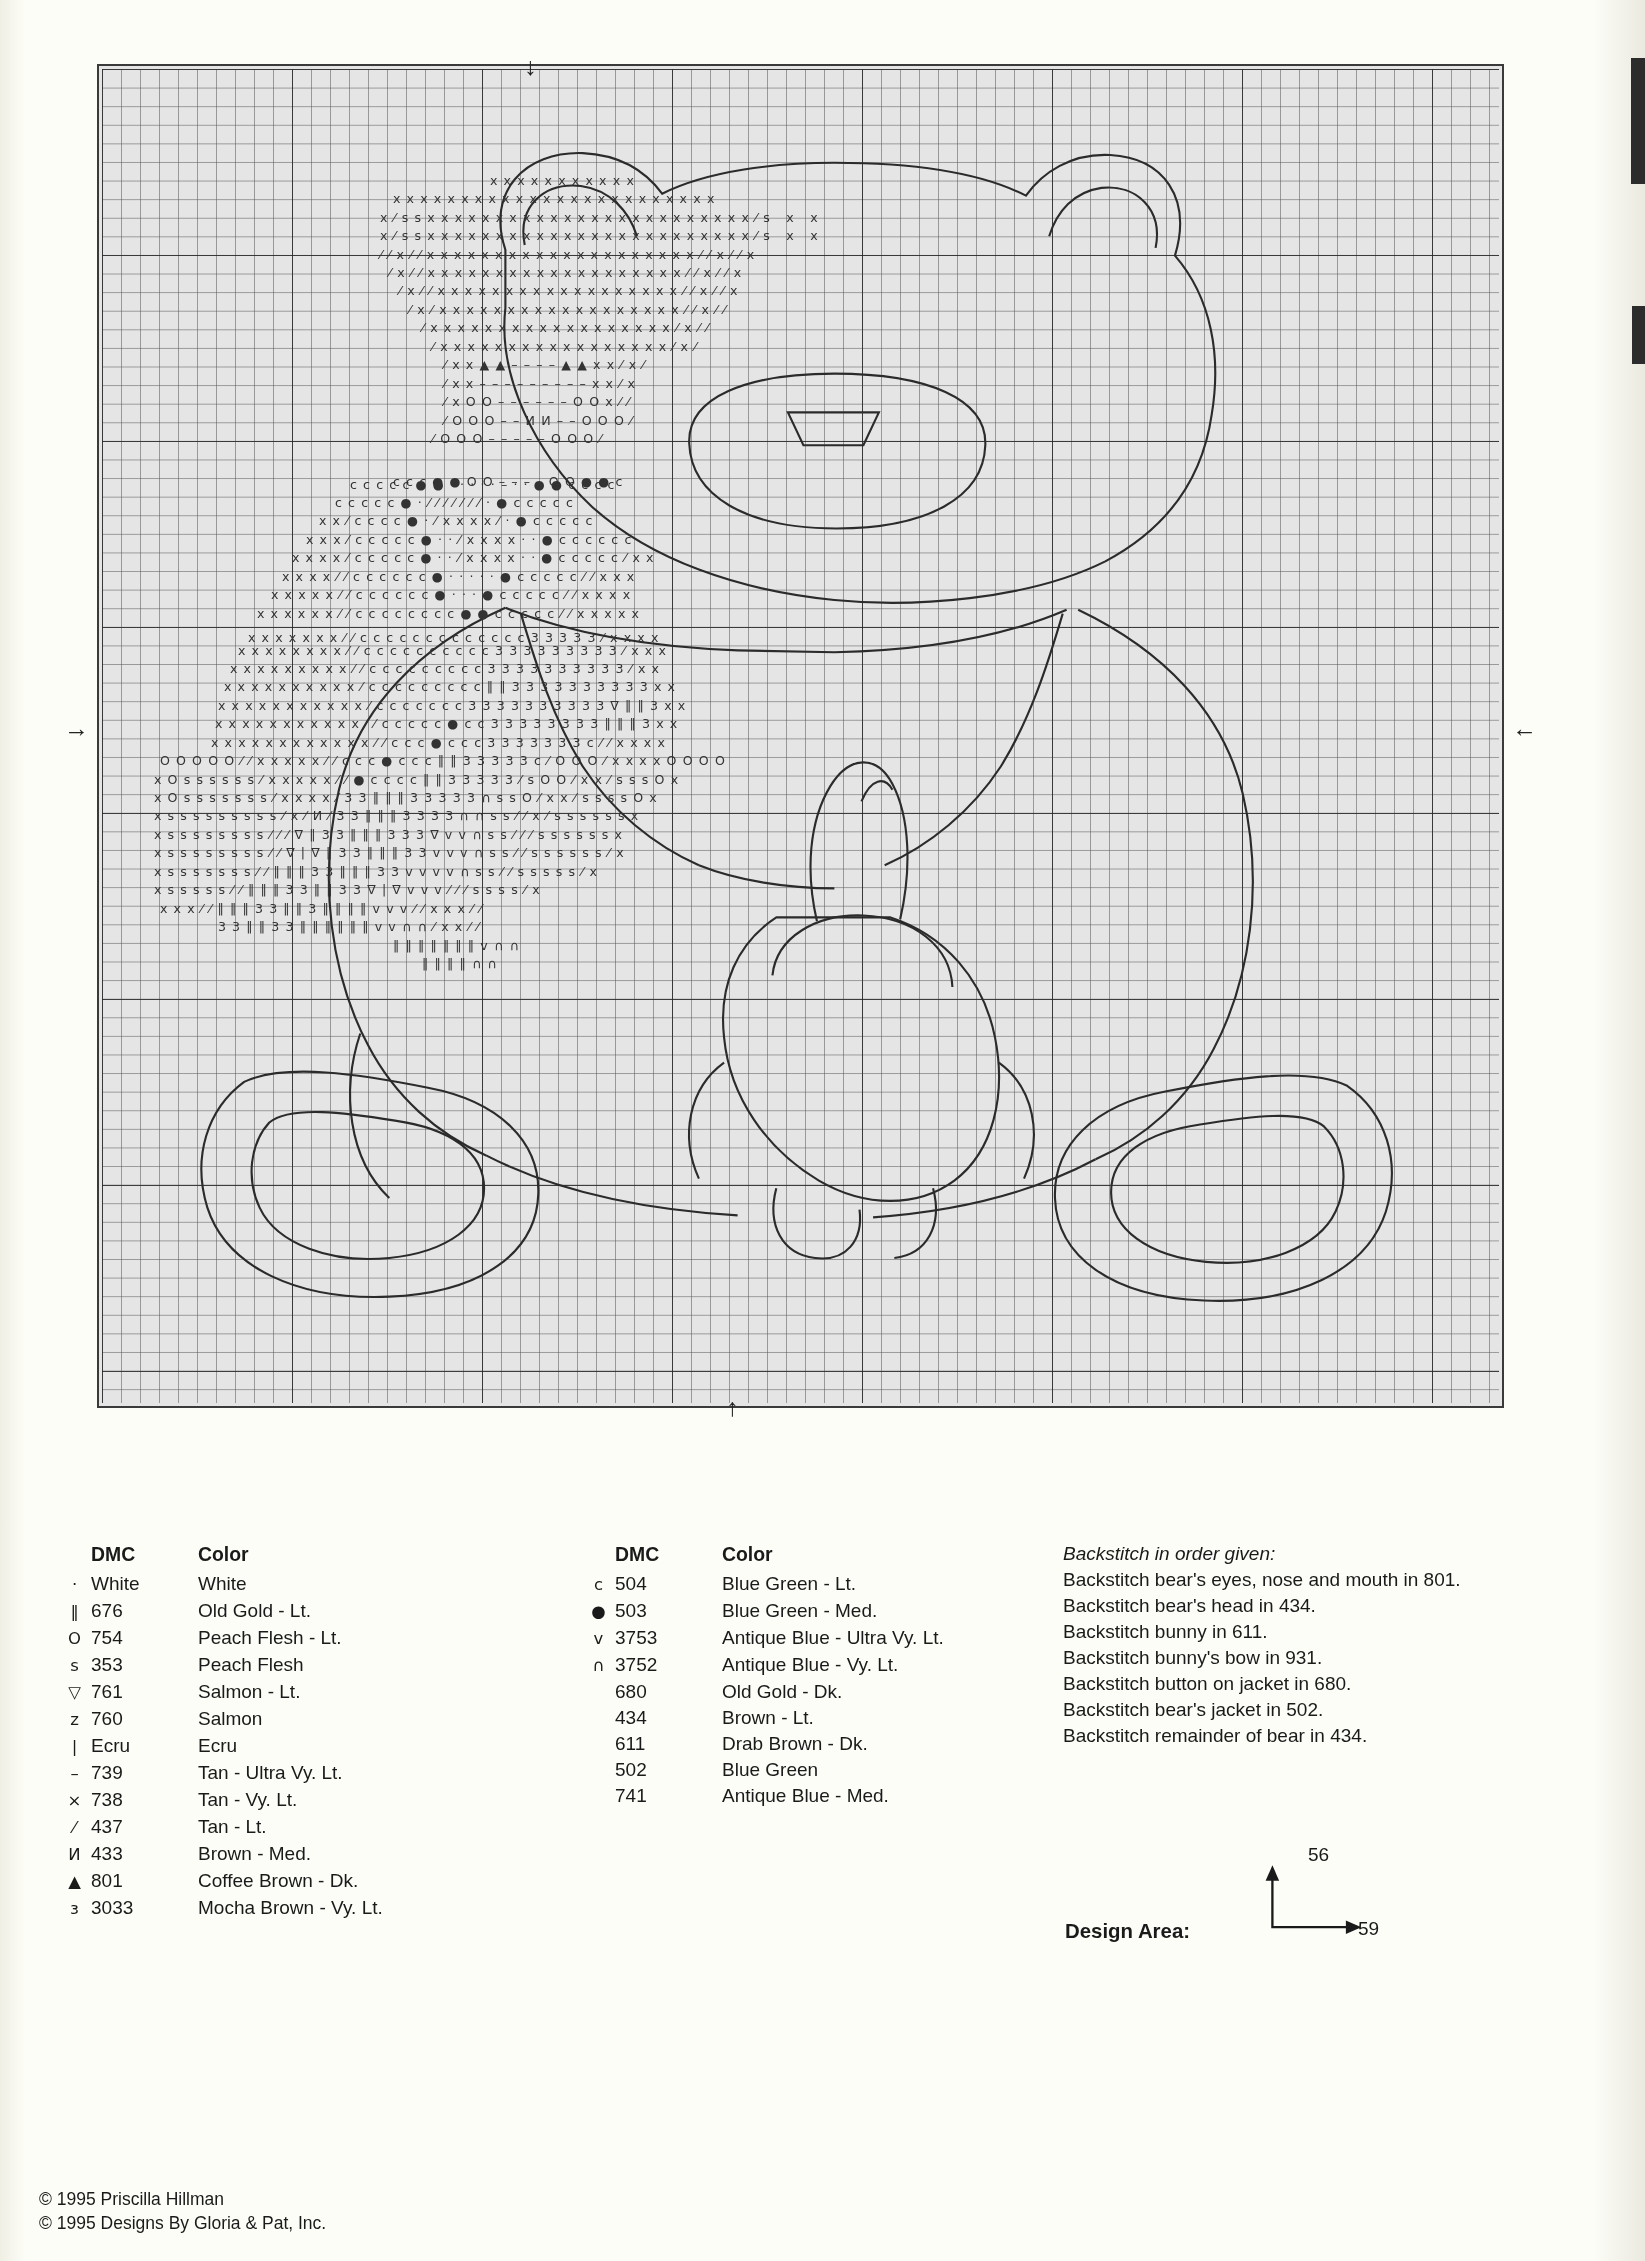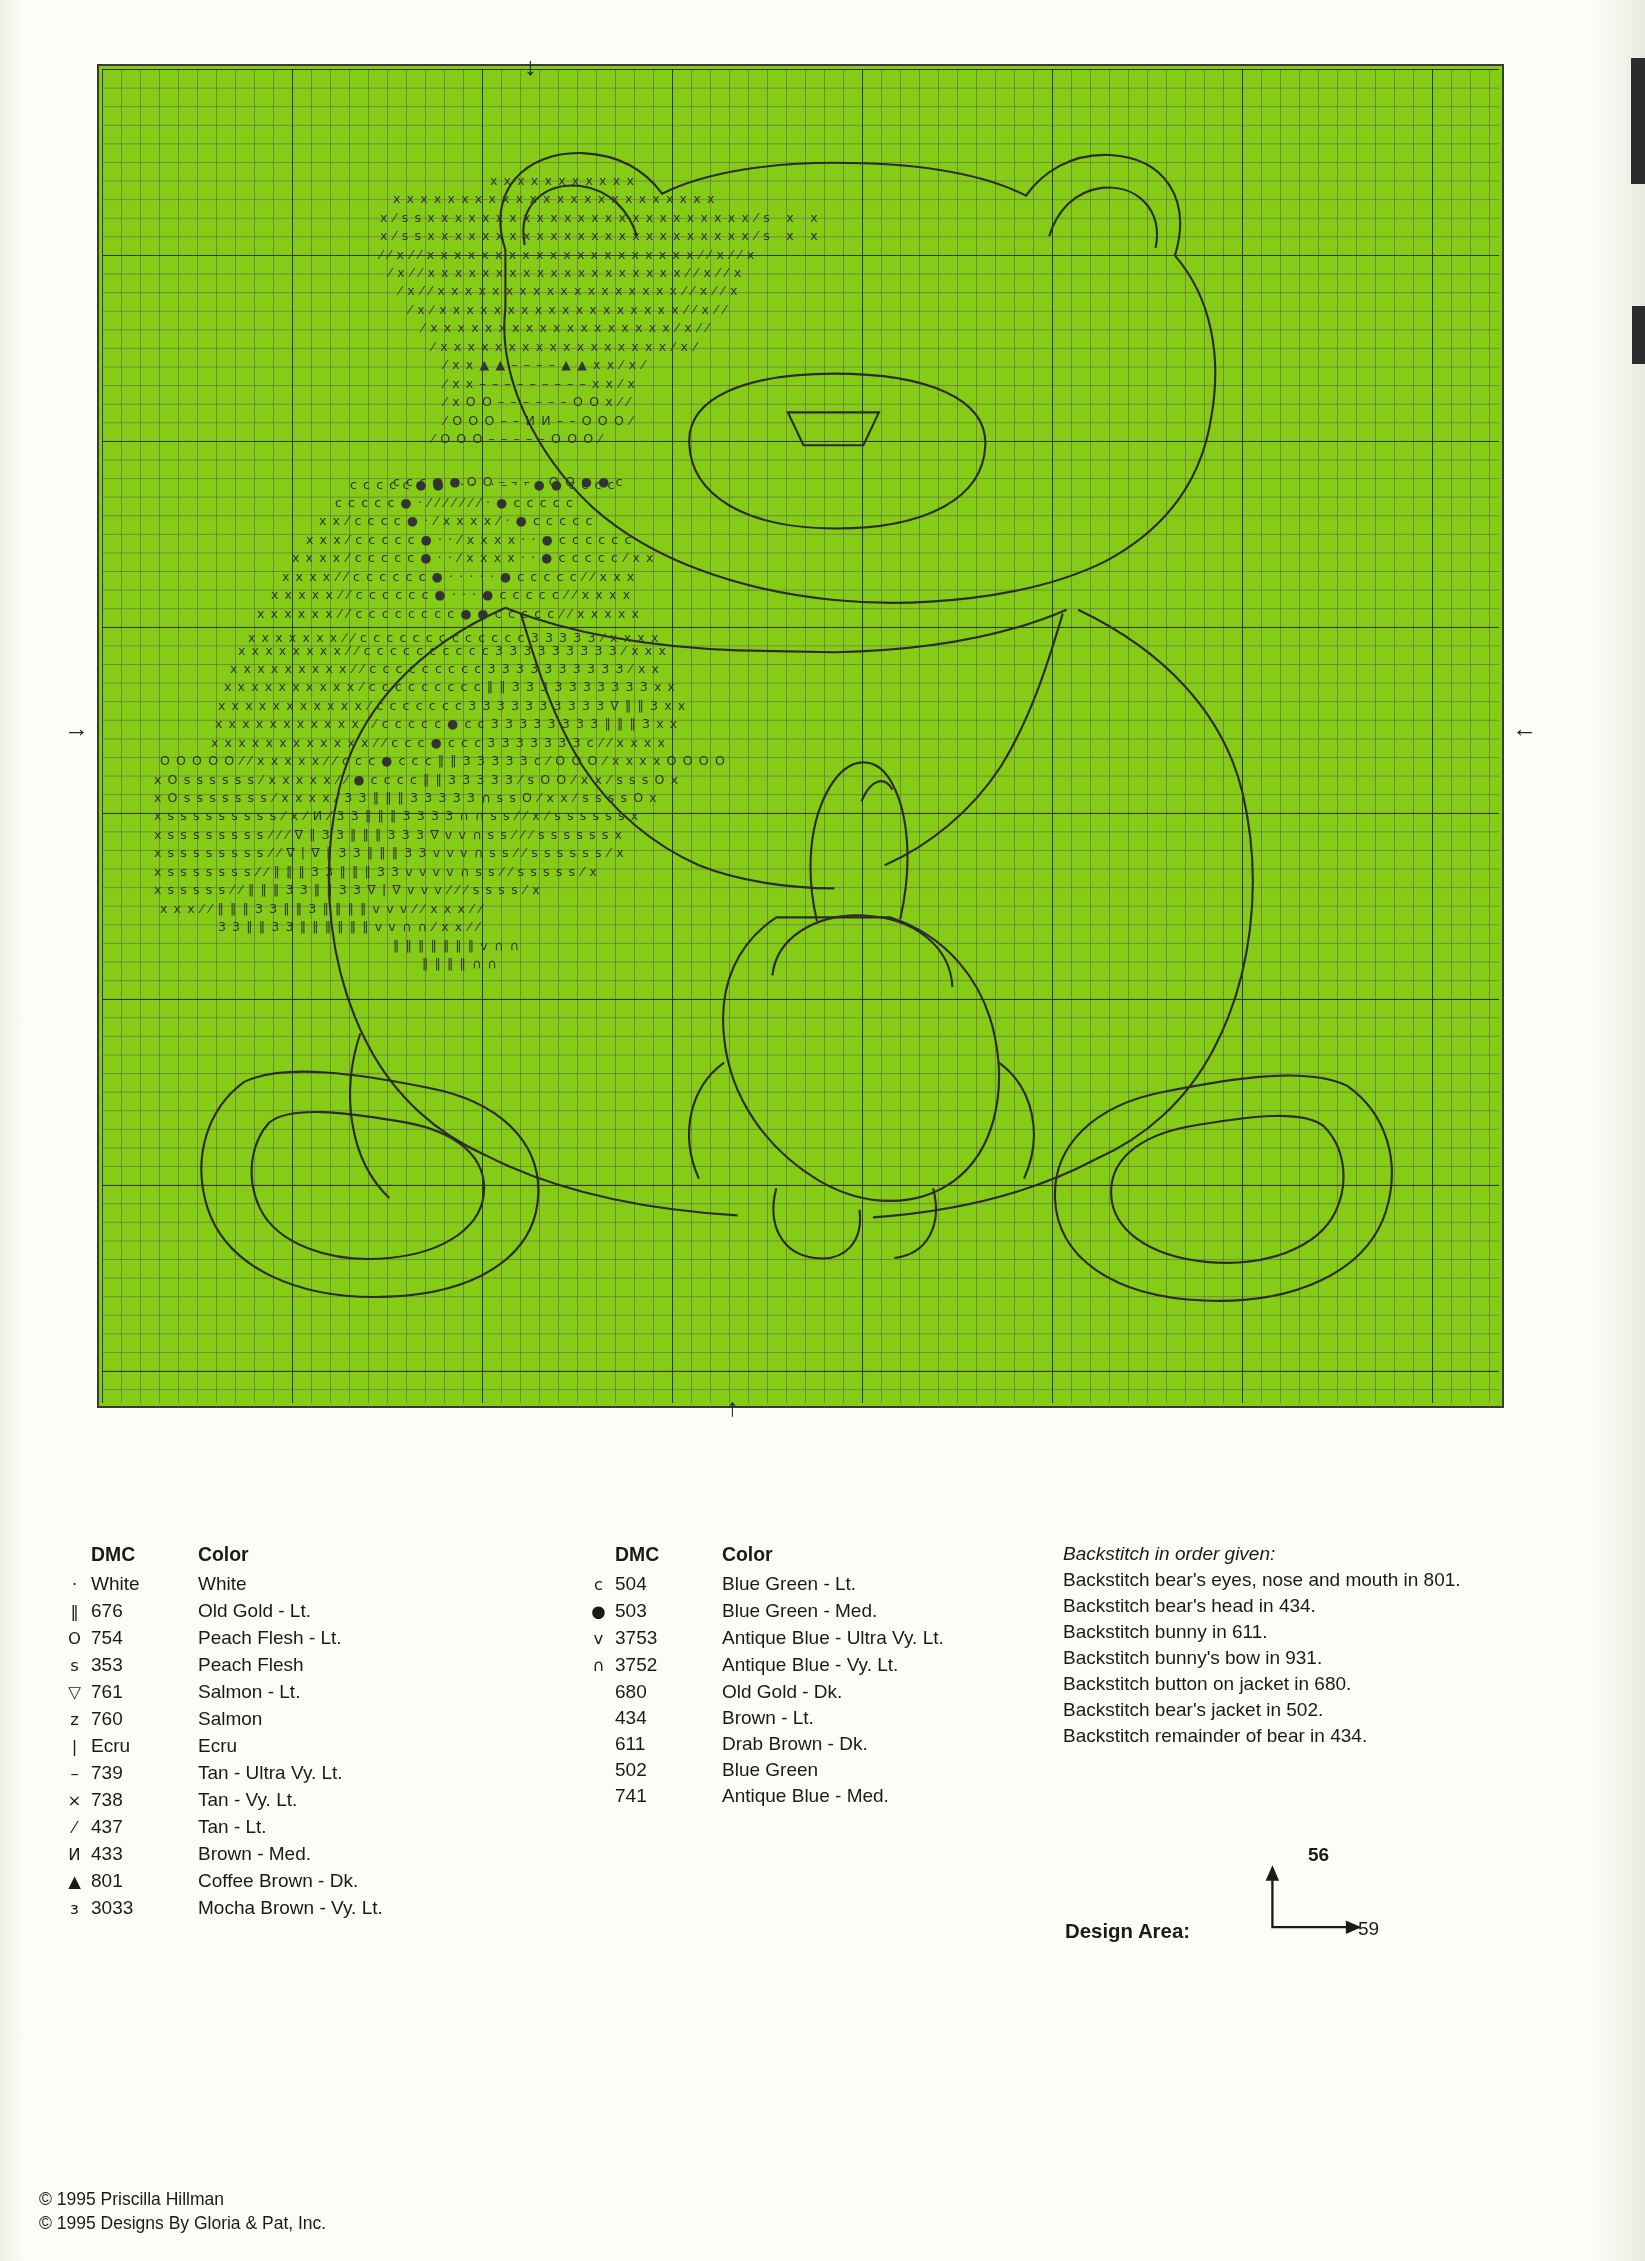--- a/index.html
+++ b/index.html
@@ -51,21 +51,21 @@
     position: absolute;
     left: 97px;
     top: 64px;
     width: 1407px;
     height: 1344px;
   }
   .chart-frame {
     position: absolute;
     inset: 0;
     border: 2.9px solid #3a3a3a;
-    background: #84cc16;
+    background: #e5e5e5;
     box-sizing: border-box;
   }
   .chart-grid {
     position: absolute;
     left: 2.9px; top: 2.9px;
     right: 2.9px; bottom: 2.9px;
     background-image:
       linear-gradient(to right, rgba(90,90,90,0.55) 1px, transparent 1px),
       linear-gradient(to bottom, rgba(90,90,90,0.55) 1px, transparent 1px);
     background-size: 19px 18.6px;
@@ -196,21 +196,20 @@
     left: 0;
     top: 76px;
     font-weight: bold;
     font-size: 20.4px;
   }
   .da-v {
     position: absolute;
     left: 243px;
     top: 0px;
     font-size: 19px;
-    font-weight: bold;
   }
   .da-h {
     position: absolute;
     left: 293px;
     top: 74px;
     font-size: 19px;
   }
   .da-svg {
     position: absolute;
     left: 190px;

